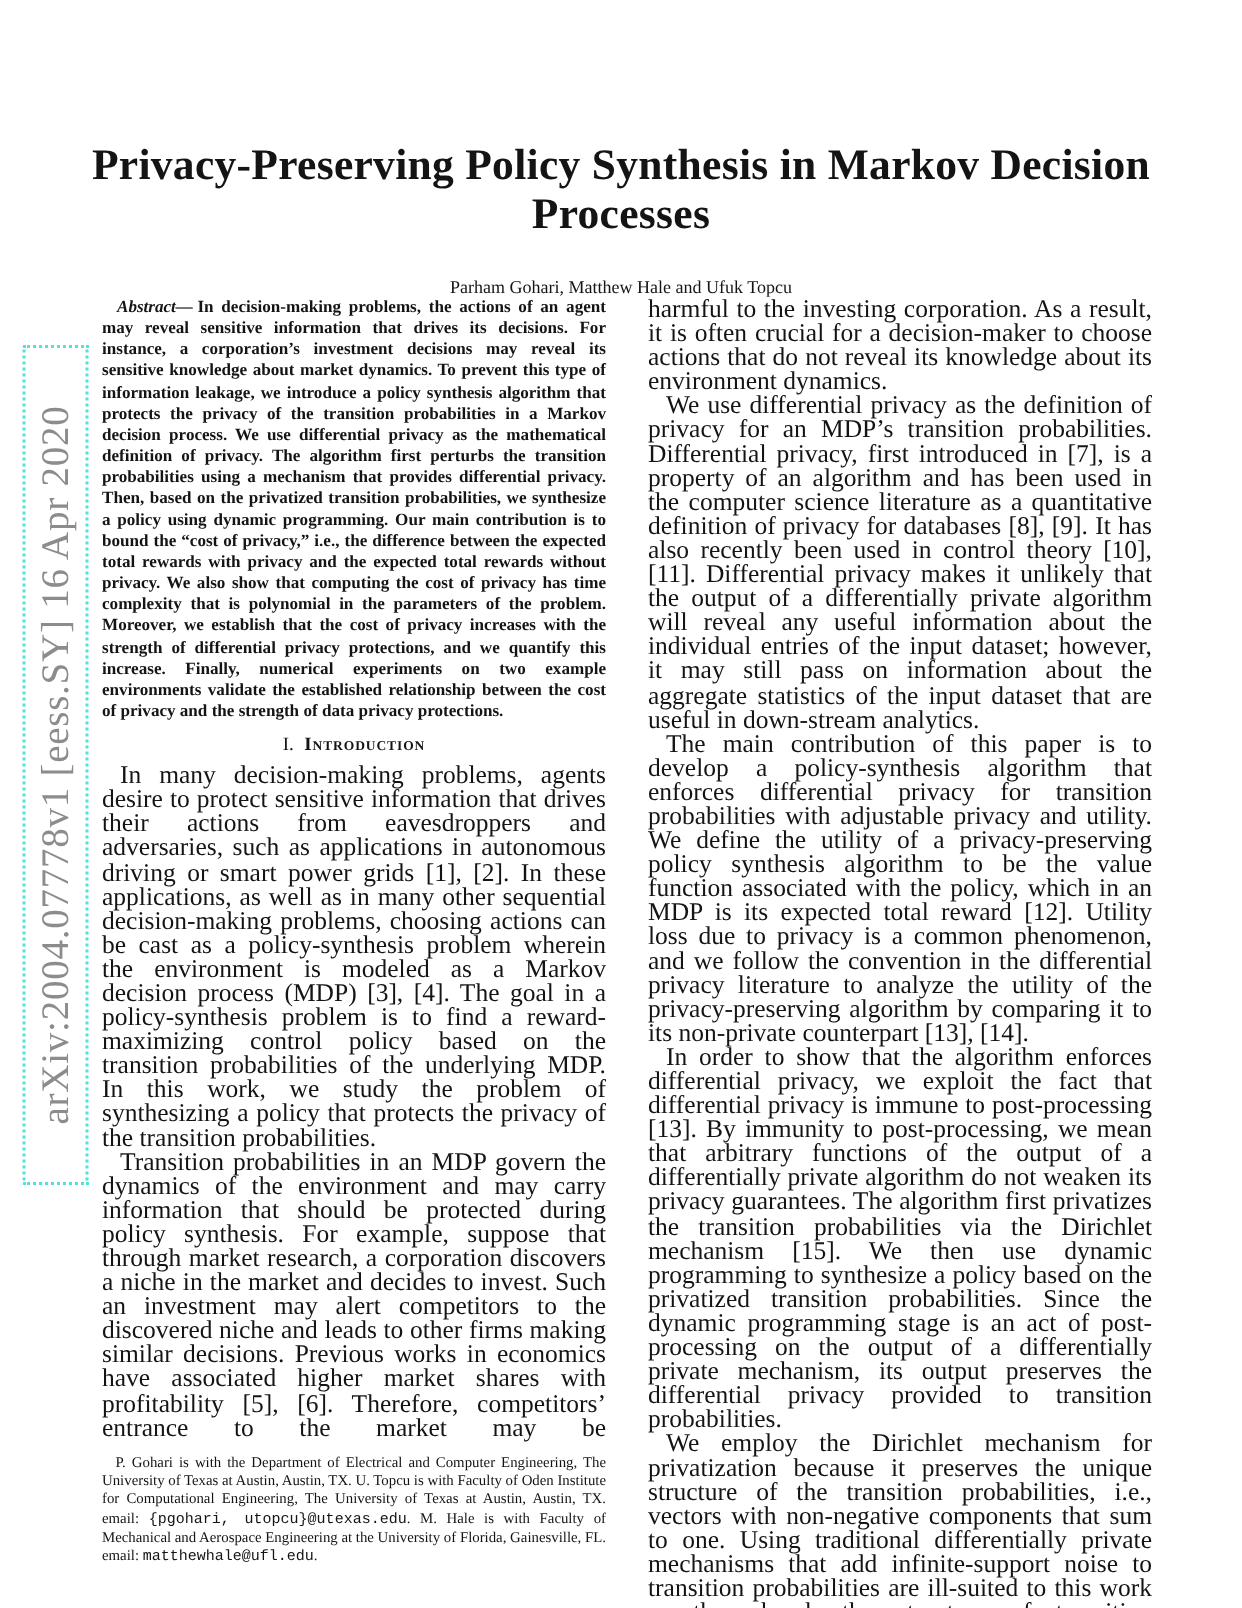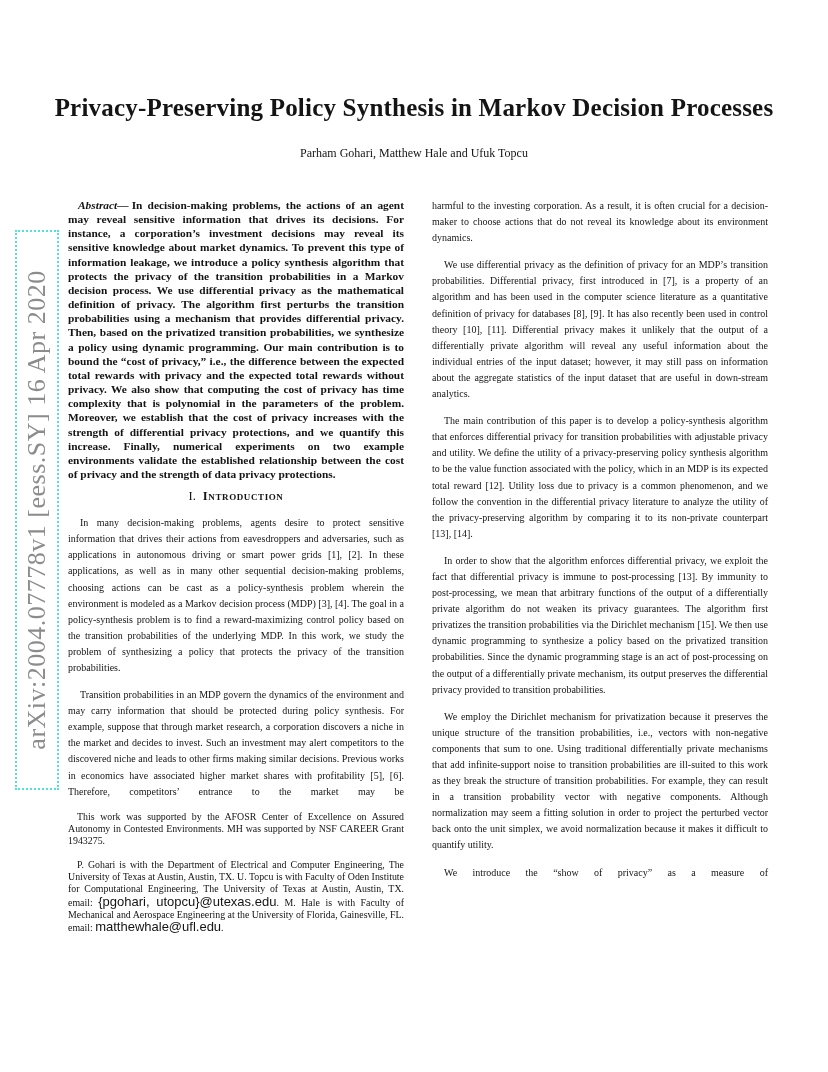--- a/index.html
+++ b/index.html
@@ -41,21 +41,21 @@
   
   .paper-header {
     position: absolute;
     top: 94px;
     left: 0;
     right: 0;
     text-align: center;
   }
   .paper-title {
     margin: 0;
-    font-size: 25px;
+    font-size: 29px;
     font-weight: bold;
     letter-spacing: 0.2px;
   }
   .paper-authors {
     margin-top: 24px;
     font-size: 12px;
   }
 
   
   .columns {
@@ -87,37 +87,37 @@
   .section-heading {
     margin: 8px 0 5px 0;
     text-align: center;
     font-size: 12.6px;
     font-weight: normal;
   }
   .section-number { margin-right: 7px; }
   .sc { font-variant: small-caps; letter-spacing: 0.6px; font-weight: bold; }
 
   .body {
-    font-size: 10px;
+    font-size: 17px;
     line-height: 16.1px;
     text-align: justify;
   }
-  .indent { text-indent: 12px; margin-top: 11px; }
+  .indent { text-indent: 12px; }
   .cont { text-align-last: justify; font-family: Liberation Serif, serif; }
 
   .footnote { margin-top: 10px; }
   .fn {
     font-size: 9.9px;
     line-height: 12.35px;
     text-align: justify;
   }
   .fn.indent { text-indent: 9px; }
   .mono {
-    font-family: Liberation Sans, sans-serif;
-    font-size: 13px;
+    font-family: Liberation Mono, monospace;
+    font-size: 10px;
   }
 </style>
 </head>
 <body>
 
 <div class="arxiv-box">
   <span class="arxiv-text">arXiv:2004.07778v1  [eess.SY]  16 Apr 2020</span>
 </div>
 
 <header class="paper-header">
@@ -129,21 +129,20 @@
 
   <div class="col">
     <p class="abstract"><span class="abstract-label">Abstract—</span><span>In decision-making problems, the actions of an agent may reveal sensitive information that drives its decisions. For instance, a corporation’s investment decisions may reveal its sensitive knowledge about market dynamics. To prevent this type of information leakage, we introduce a policy synthesis algorithm that protects the privacy of the transition probabilities in a Markov decision process. We use differential privacy as the mathematical definition of privacy. The algorithm first perturbs the transition probabilities using a mechanism that provides differential privacy. Then, based on the privatized transition probabilities, we synthesize a policy using dynamic programming. Our main contribution is to bound the “cost of privacy,” i.e., the difference between the expected total rewards with privacy and the expected total rewards without privacy. We also show that computing the cost of privacy has time complexity that is polynomial in the parameters of the problem. Moreover, we establish that the cost of privacy increases with the strength of differential privacy protections, and we quantify this increase. Finally, numerical experiments on two example environments validate the established relationship between the cost of privacy and the strength of data privacy protections.</span></p>
 
     <h2 class="section-heading"><span class="section-number">I.</span><span class="sc">Introduction</span></h2>
 
     <p class="body indent">In many decision-making problems, agents desire to protect sensitive information that drives their actions from eavesdroppers and adversaries, such as applications in autonomous driving or smart power grids [1], [2]. In these applications, as well as in many other sequential decision-making problems, choosing actions can be cast as a policy-synthesis problem wherein the environment is modeled as a Markov decision process (MDP) [3], [4]. The goal in a policy-synthesis problem is to find a reward-maximizing control policy based on the transition probabilities of the underlying MDP. In this work, we study the problem of synthesizing a policy that protects the privacy of the transition probabilities.</p>
     <p class="body indent cont">Transition probabilities in an MDP govern the dynamics of the environment and may carry information that should be protected during policy synthesis. For example, suppose that through market research, a corporation discovers a niche in the market and decides to invest. Such an investment may alert competitors to the discovered niche and leads to other firms making similar decisions. Previous works in economics have associated higher market shares with profitability [5], [6]. Therefore, competitors’ entrance to the market may be</p>
 
     <div class="footnote">
-      <p class="fn indent">This work was supported by the AFOSR Center of Excellence on Assured Autonomy in Contested Environments. MH was supported by NSF CAREER Grant 1943275.</p>
       <p class="fn indent"><span>P. Gohari is with the Department of Electrical and Computer Engineering, The University of Texas at Austin, Austin, TX. U. Topcu is with Faculty of Oden Institute for Computational Engineering, The University of Texas at Austin, Austin, TX. email: </span><span class="mono">{pgohari, utopcu}@utexas.edu</span><span>. M. Hale is with Faculty of Mechanical and Aerospace Engineering at the University of Florida, Gainesville, FL. email: </span><span class="mono">matthewhale@ufl.edu</span><span>.</span></p>
     </div>
   </div>
 
   <div class="col">
     <p class="body">harmful to the investing corporation. As a result, it is often crucial for a decision-maker to choose actions that do not reveal its knowledge about its environment dynamics.</p>
     <p class="body indent">We use differential privacy as the definition of privacy for an MDP’s transition probabilities. Differential privacy, first introduced in [7], is a property of an algorithm and has been used in the computer science literature as a quantitative definition of privacy for databases [8], [9]. It has also recently been used in control theory [10], [11]. Differential privacy makes it unlikely that the output of a differentially private algorithm will reveal any useful information about the individual entries of the input dataset; however, it may still pass on information about the aggregate statistics of the input dataset that are useful in down-stream analytics.</p>
     <p class="body indent">The main contribution of this paper is to develop a policy-synthesis algorithm that enforces differential privacy for transition probabilities with adjustable privacy and utility. We define the utility of a privacy-preserving policy synthesis algorithm to be the value function associated with the policy, which in an MDP is its expected total reward [12]. Utility loss due to privacy is a common phenomenon, and we follow the convention in the differential privacy literature to analyze the utility of the privacy-preserving algorithm by comparing it to its non-private counterpart [13], [14].</p>
     <p class="body indent">In order to show that the algorithm enforces differential privacy, we exploit the fact that differential privacy is immune to post-processing [13]. By immunity to post-processing, we mean that arbitrary functions of the output of a differentially private algorithm do not weaken its privacy guarantees. The algorithm first privatizes the transition probabilities via the Dirichlet mechanism [15]. We then use dynamic programming to synthesize a policy based on the privatized transition probabilities. Since the dynamic programming stage is an act of post-processing on the output of a differentially private mechanism, its output preserves the differential privacy provided to transition probabilities.</p>
     <p class="body indent">We employ the Dirichlet mechanism for privatization because it preserves the unique structure of the transition probabilities, i.e., vectors with non-negative components that sum to one. Using traditional differentially private mechanisms that add infinite-support noise to transition probabilities are ill-suited to this work as they break the structure of transition probabilities. For example, they can result in a transition probability vector with negative components. Although normalization may seem a fitting solution in order to project the perturbed vector back onto the unit simplex, we avoid normalization because it makes it difficult to quantify utility.</p>

